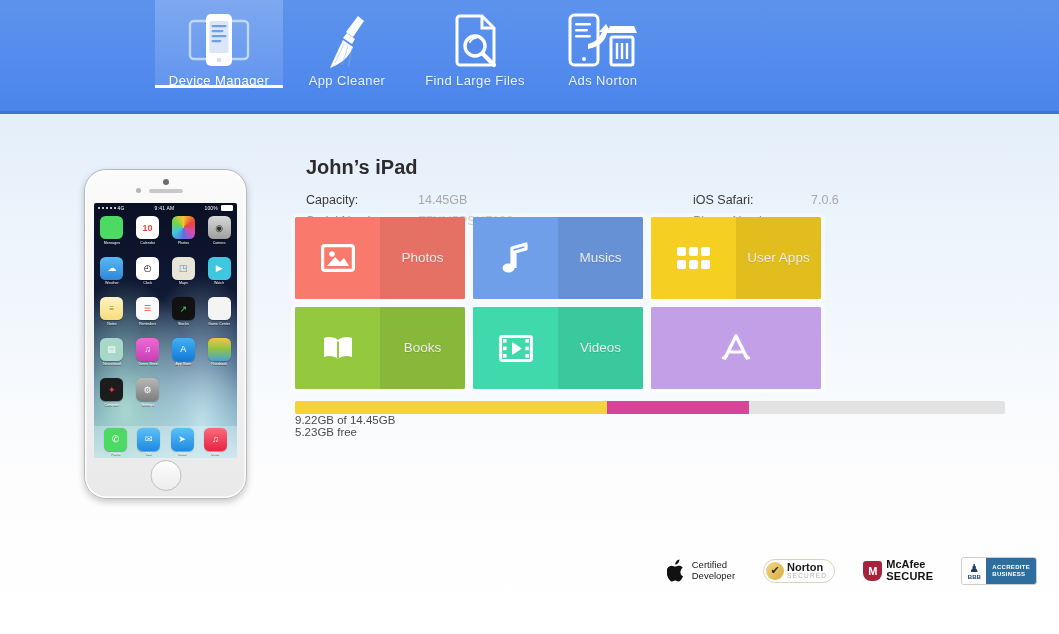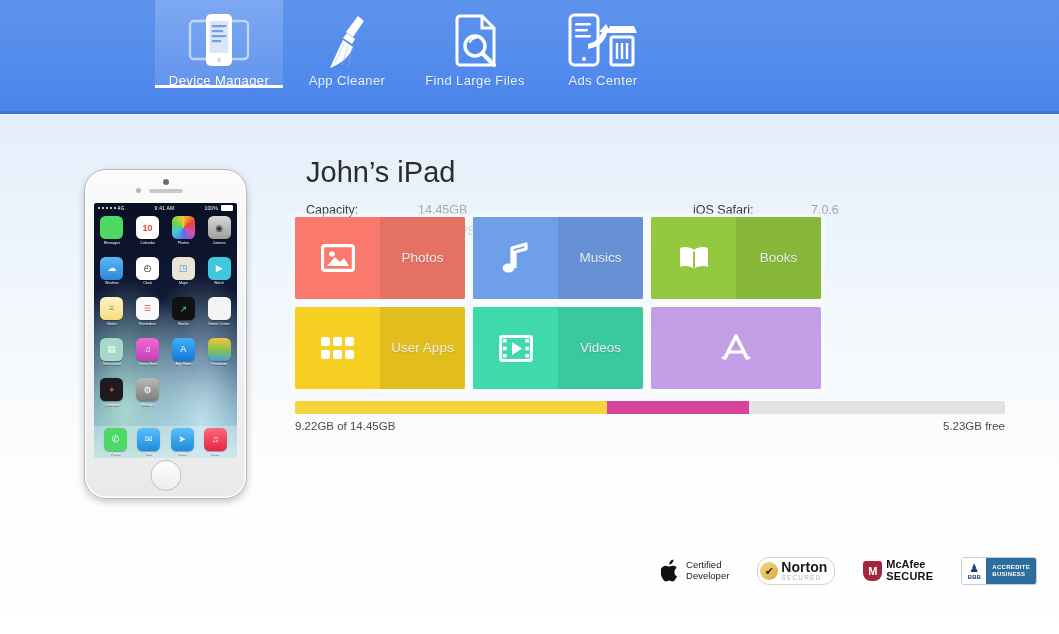--- a/index.html
+++ b/index.html
@@ -230,24 +230,24 @@
     align-items: center;
     justify-content: space-around;
     padding: 0 5px;
     box-sizing: border-box;
   }
   .dock .app-name { font-size: 3.4px; }
 
   
   .device-info { position: absolute; left: 306px; top: 42px; }
   .device-name {
-    font-size: 29px;
+    font-size: 20px;
     color: #2c2c2c;
     margin: 0 0 14px 0;
-    font-weight: normal;
+    font-weight: bold;
   }
   .info-table { display: grid; grid-template-columns: 112px 275px 118px auto; row-gap: 7px; }
   .info-label { font-size: 12.5px; color: #3a3a3a; }
   .info-value { font-size: 12.5px; color: #a8a8a8; }
 
   
   .tiles {
     position: absolute;
     left: 295px;
     top: 103px;
@@ -300,23 +300,23 @@
     width: 100%;
     background: #e3e3e3;
     border-radius: 2px;
     overflow: hidden;
     display: flex;
   }
   .bar-seg { height: 100%; }
   .bar-labels {
     display: flex;
     justify-content: space-between;
-    margin-top: 6px;
     font-size: 11.5px;
     color: #4a4a4a;
+    flex-direction: column;
   }
 
   
   .badges {
     position: absolute;
     right: 22px;
     bottom: 19px;
     display: flex;
     align-items: center;
     gap: 28px;
@@ -330,21 +330,21 @@
     padding: 2px 7px 2px 2px;
     background: #ffffff;
   }
   .norton-check {
     width: 18px; height: 18px; border-radius: 50%;
     background: linear-gradient(135deg, #f2d88a, #d8ab3c);
     display: flex; align-items: center; justify-content: center;
     color: #2a2a2a; font-size: 11px;
   }
   .norton-text { line-height: 1.05; }
-  .norton-main { font-size: 14px; color: #1a1a1a; font-weight: bold; }
+  .norton-main { font-size: 11px; color: #1a1a1a; font-weight: bold; }
   .norton-sub { font-size: 6.5px; color: #b3b3b3; letter-spacing: 1.2px; }
   .mcafee { display: flex; align-items: center; gap: 4px; }
   .mcafee-shield {
     width: 19px; height: 20px;
     background: #a4243d;
     border-radius: 3px 3px 8px 8px;
     color: #fff; font-size: 11px; font-weight: bold;
     display: flex; align-items: center; justify-content: center;
   }
   .mcafee-text { line-height: 1.05; color: #121212; }
@@ -449,21 +449,21 @@
           <path d="M24 34 c8 -2 12 -7 14 -12 l-3 0 7 -8 5 9 -4 0 c-2 9 -9 14 -19 16 z" fill="#ffffff"></path>
           <rect x="47" y="27" width="22" height="28" rx="2" fill="none" stroke="#ffffff" stroke-width="3"></rect>
           <g stroke="#ffffff" stroke-width="2.4">
             <path d="M53 33 v16"></path>
               <path d="M58 33 v16"></path>
               <path d="M63 33 v16"></path>
           </g>
           <path d="M43 23 l30 0 -3 -7 -24 0 z" fill="#ffffff"></path>
         </svg>
       </div>
-      <div class="tool-label">Ads Center</div>
+      <div class="tool-label">Ads Norton</div>
     </div>
 
 
   </div>
 
   <div class="content">
 
     <div class="phone-wrap">
       <div class="phone-body">
         <div class="phone-frontcam"></div>
@@ -621,48 +621,48 @@
             <svg width="30" height="32" viewBox="0 0 30 32">
               <path d="M11 26 V6 l14 -4 v5 l-11 3 v16" fill="none" stroke="#fff" stroke-width="3.2" stroke-linejoin="round"></path>
               <ellipse cx="7.5" cy="26" rx="6" ry="4.6" fill="#fff"></ellipse>
             </svg>
           </div>
           <div class="tile-label-half" style="background:#6f9fe8">
             <span class="tile-label">Musics</span>
           </div>
         </div>
 
-        <div class="tile" style="background:#93c83f">
-          <div class="tile-icon-half" style="background:#93c83f">
-            <svg width="34" height="28" viewBox="0 0 34 28">
-              <path d="M17 6 C13 2.5 7 2.5 3 4 v19 c4 -1.5 10 -1.5 14 2 z" fill="#fff"></path>
-              <path d="M17 6 C21 2.5 27 2.5 31 4 v19 c-4 -1.5 -10 -1.5 -14 2 z" fill="#fff"></path>
-              <path d="M17 7.5 v17" stroke="#93c83f" stroke-width="2"></path>
-            </svg>
-          </div>
-          <div class="tile-label-half" style="background:#93c83f">
-            <span class="tile-label">Books</span>
-          </div>
-        </div>
-
         <div class="tile" style="background:#f5cf21">
           <div class="tile-icon-half" style="background:#f5cf21">
             <svg width="34" height="23" viewBox="0 0 34 23">
               <g fill="#fff">
                 <rect x="0" y="0" width="9" height="9" rx="2"></rect>
                 <rect x="12" y="0" width="9" height="9" rx="2"></rect>
                 <rect x="24" y="0" width="9" height="9" rx="2"></rect>
                 <rect x="0" y="13" width="9" height="9" rx="2"></rect>
                 <rect x="12" y="13" width="9" height="9" rx="2"></rect>
                 <rect x="24" y="13" width="9" height="9" rx="2"></rect>
               </g>
             </svg>
           </div>
           <div class="tile-label-half" style="background:#f5cf21">
             <span class="tile-label">User Apps</span>
+          </div>
+        </div>
+
+        <div class="tile" style="background:#93c83f">
+          <div class="tile-icon-half" style="background:#93c83f">
+            <svg width="34" height="28" viewBox="0 0 34 28">
+              <path d="M17 6 C13 2.5 7 2.5 3 4 v19 c4 -1.5 10 -1.5 14 2 z" fill="#fff"></path>
+              <path d="M17 6 C21 2.5 27 2.5 31 4 v19 c-4 -1.5 -10 -1.5 -14 2 z" fill="#fff"></path>
+              <path d="M17 7.5 v17" stroke="#93c83f" stroke-width="2"></path>
+            </svg>
+          </div>
+          <div class="tile-label-half" style="background:#93c83f">
+            <span class="tile-label">Books</span>
           </div>
         </div>
 
         <div class="tile" style="background:#3fd9ab">
           <div class="tile-icon-half" style="background:#3fd9ab">
             <svg width="34" height="27" viewBox="0 0 34 27">
               <rect x="1.6" y="1.6" width="30.8" height="23.8" rx="1.6" fill="none" stroke="#fff" stroke-width="3"></rect>
               <g fill="#fff">
                 <rect x="4" y="4" width="3.6" height="3.6"></rect>
                 <rect x="4" y="11.6" width="3.6" height="3.6"></rect>

